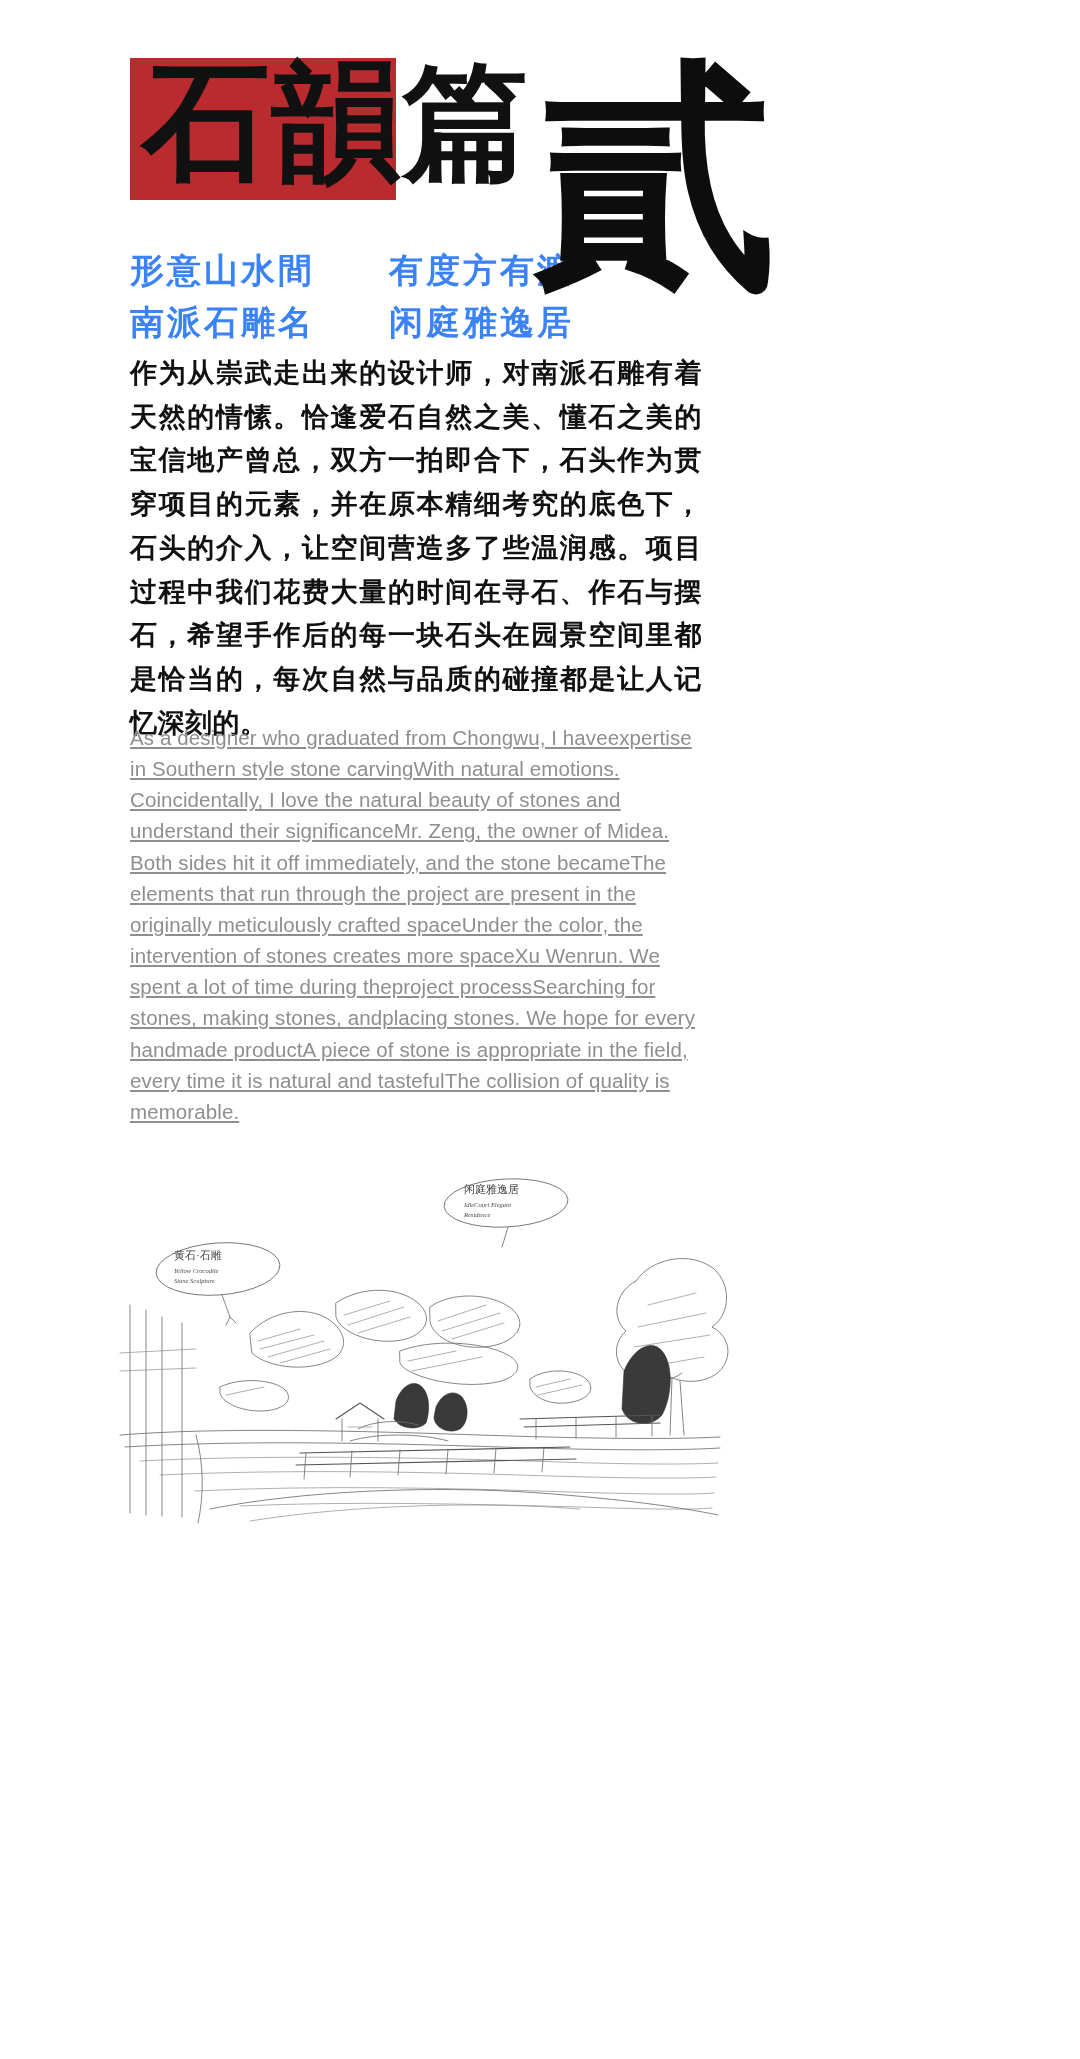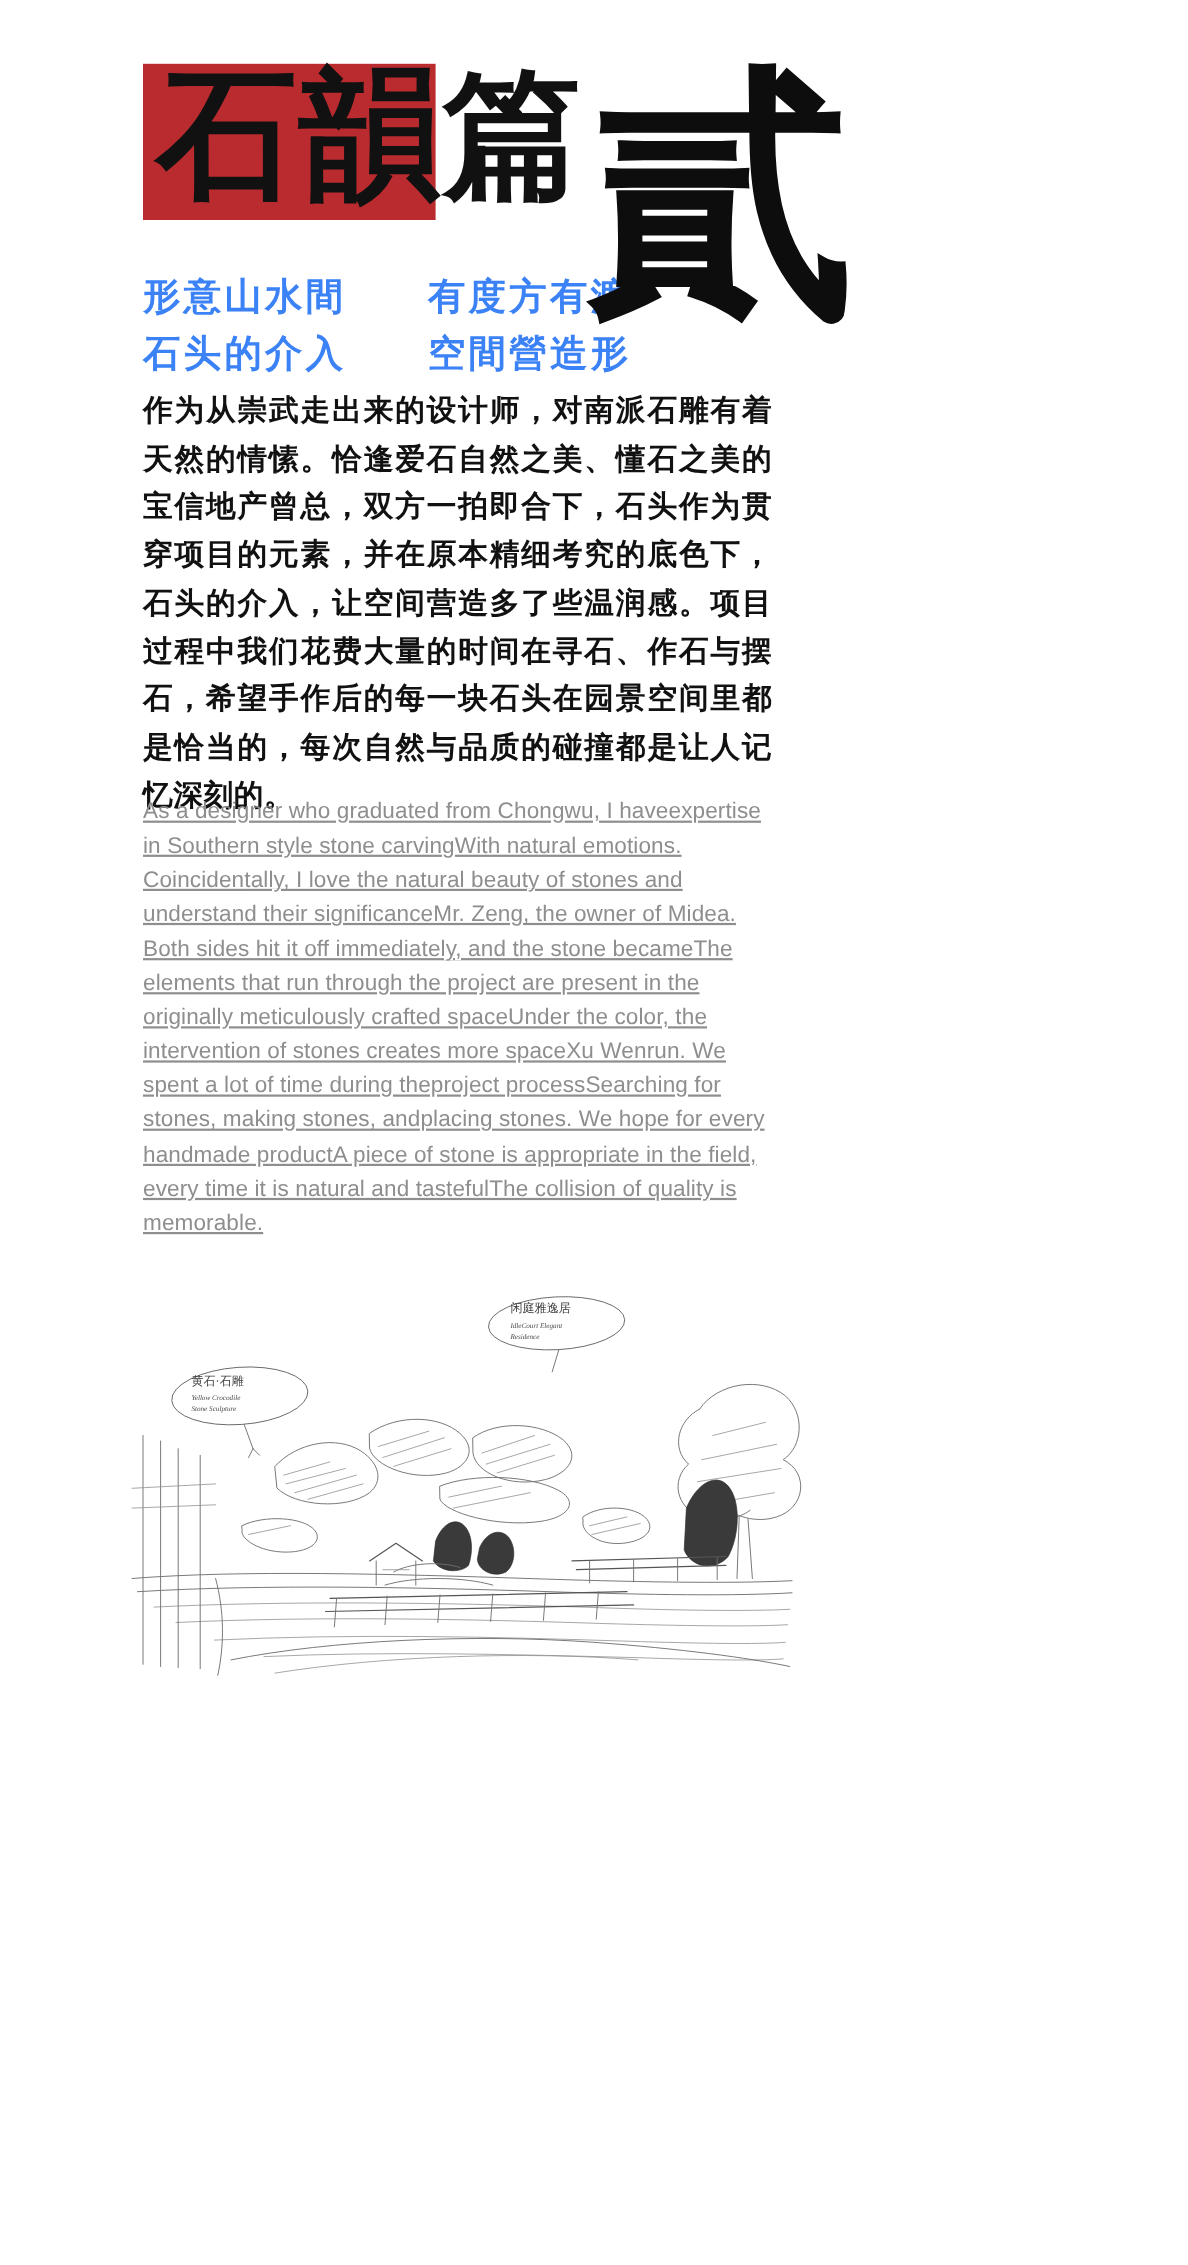--- a/index.html
+++ b/index.html
@@ -160,21 +160,21 @@
 
     <div class="big-numeral">
       <svg viewBox="0 0 260 260" xmlns="http://www.w3.org/2000/svg" aria-hidden="true">
         <text x="130" y="208" text-anchor="middle" font-family="Liberation Serif, DejaVu Serif, serif" font-size="244" font-weight="700" fill="#0d0d0d">貳</text>
       </svg>
     </div>
   </div>
 
   <div class="couplet">
     <span class="c-line">形意山水間　　有度方有渡</span>
-    <span class="c-line">石头的介入　　空間營造形</span>
+    <span class="c-line">南派石雕名　　闲庭雅逸居</span>
   </div>
 
   <div class="cn-body">作为从崇武走出来的设计师，对南派石雕有着天然的情愫。恰逢爱石自然之美、懂石之美的宝信地产曾总，双方一拍即合下，石头作为贯穿项目的元素，并在原本精细考究的底色下，石头的介入，让空间营造多了些温润感。项目过程中我们花费大量的时间在寻石、作石与摆石，希望手作后的每一块石头在园景空间里都是恰当的，每次自然与品质的碰撞都是让人记忆深刻的。</div>
 
   <div class="en-body">As a designer who graduated from Chongwu, I haveexpertise in Southern style stone carvingWith natural emotions. Coincidentally, I love the natural beauty of stones and understand their significanceMr. Zeng, the owner of Midea. Both sides hit it off immediately, and the stone becameThe elements that run through the project are present in the originally meticulously crafted spaceUnder the color, the intervention of stones creates more spaceXu Wenrun. We spent a lot of time during theproject processSearching for stones, making stones, andplacing stones. We hope for every handmade productA piece of stone is appropriate in the field, every time it is natural and tastefulThe collision of quality is memorable.</div>
 
   <div class="sketch">
     <svg viewBox="0 0 630 400" xmlns="http://www.w3.org/2000/svg">
       <defs>
         <style>

